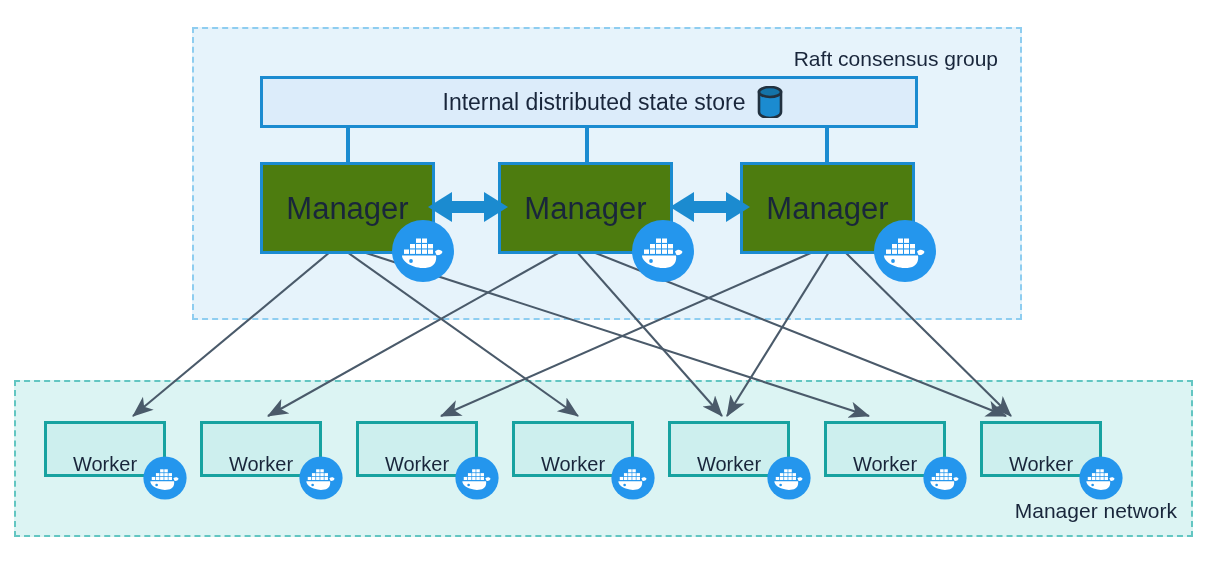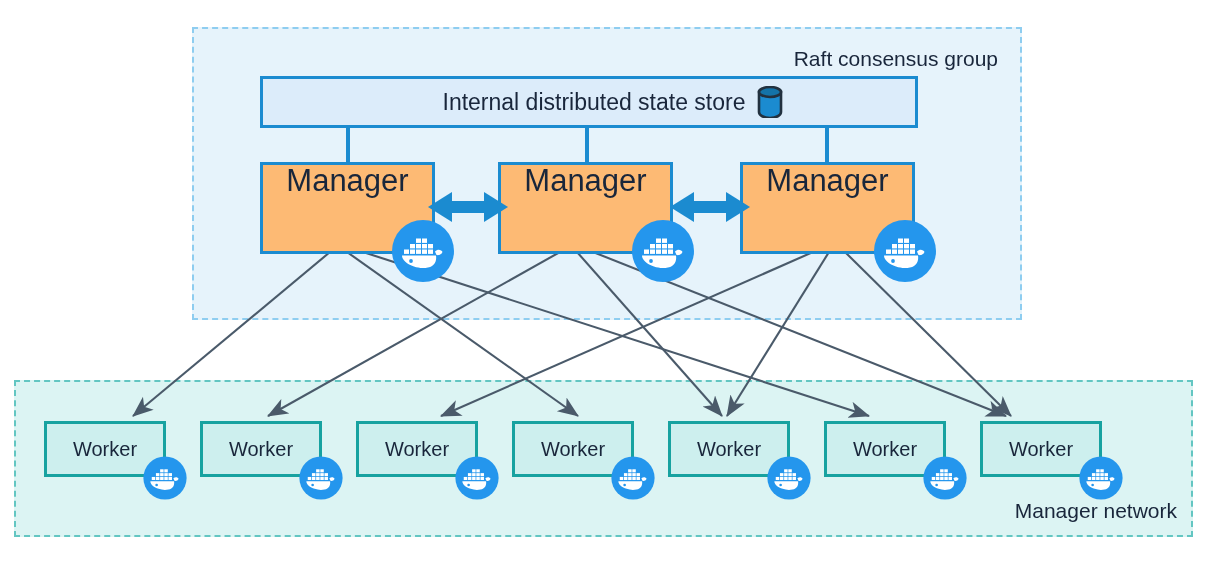--- a/index.html
+++ b/index.html
@@ -84,42 +84,43 @@
     position: absolute;
     width: 4px;
     background: #1b8bd0;
   }
 
   
   .manager {
     position: absolute;
     width: 175px;
     height: 92px;
-    background: #fdba74;
+    background: #4d7c0f;
     border: 3px solid #1b8bd0;
     box-sizing: border-box;
     display: flex;
+    align-items: center;
     justify-content: center;
   }
   .manager-label {
     color: #19263b;
     font-size: 31px;
     line-height: 1;
   }
 
   
   .worker {
     position: absolute;
     width: 122px;
     height: 56px;
     background: #cdefee;
     border: 3px solid #17a2a0;
     box-sizing: border-box;
     display: flex;
-    align-items: center;
+    align-items: flex-end;
     justify-content: center;
   }
   .worker-label {
     color: #19263b;
     font-size: 20px;
     line-height: 1;
   }
 
   
   .whale {

